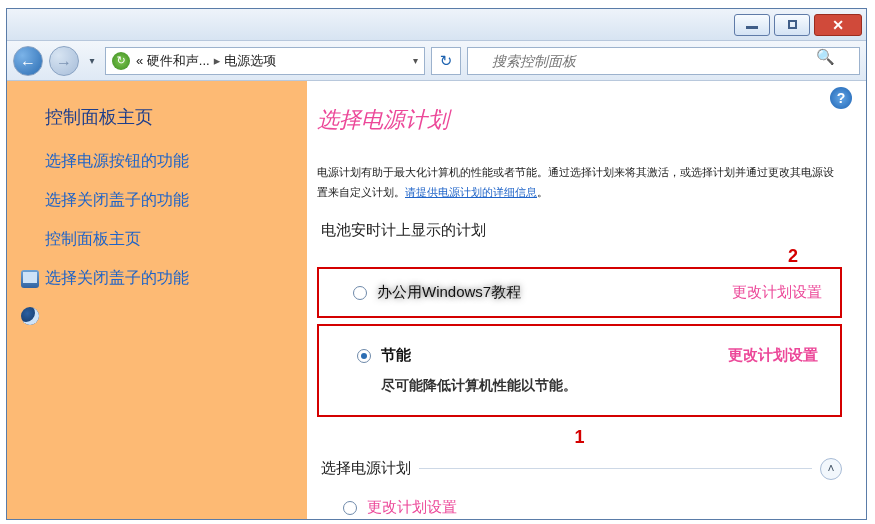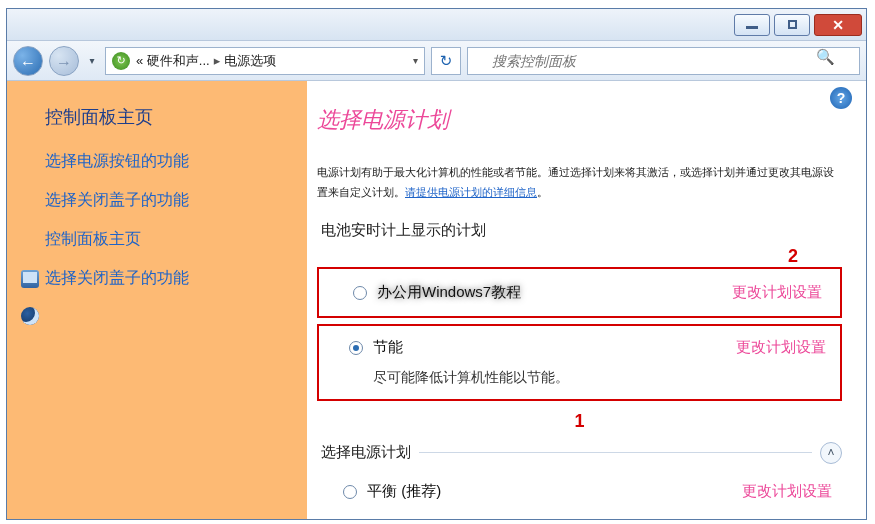--- a/index.html
+++ b/index.html
@@ -47,21 +47,21 @@
   .main p.desc a { color:#1e63c8; text-decoration:underline; cursor:pointer; }
   .sectionlabel { font-size:15px; color:#222; margin:10px 0 10px 4px; display:flex; align-items:center; gap:8px; }
   .planrow { display:flex; align-items:flex-start; padding:8px 10px 8px 26px; }
   .planrow .radio { width:14px; height:14px; border:1px solid #6e89aa; border-radius:50%; margin-top:3px; margin-right:10px; position:relative; flex-shrink:0; background:#fff; }
   .planrow .radio.checked::after { content:""; position:absolute; inset:3px; background:#2b6db3; border-radius:50%; }
   .planrow .plantext { flex:1; }
   .planrow .planname { font-size:15px; color:#111; }
   .planrow .plandesc { font-size:14px; color:#333; margin-top:12px; }
   .planrow .change { font-size:15px; color:#ec4899; cursor:pointer; white-space:nowrap; margin-left:0; }
   .blurry { color:transparent; text-shadow:0 0 6px #555; user-select:none; }
-  .redbox1 { border:2px solid #d40000; padding:4px; margin:4px 0 10px 0; }
+  .redbox1 { border:2px solid #d40000; padding:12px; margin:4px 0 10px 0;font-weight:bold; }
   .redbox2 { border:2px solid #d40000; padding:6px 8px; margin:2px 0 6px 0; }
   .annot { color:#d40000; font-size:18px; font-weight:bold; text-align:center; }
   .annot2 { color:#d40000; font-size:18px; font-weight:bold; text-align:right; margin:-4px 44px -2px 0; }
   .expand { width:22px; height:22px; border:1px solid #a8bcd6; border-radius:50%; background:#f2f7fc; display:inline-flex; align-items:center; justify-content:center; font-size:12px; color:#456; margin-left:auto; }
   .sectionlabel.collapsible { margin-top:10px; }
 </style>
 </head>
 <body>
 
 <div class="outer">
@@ -157,21 +157,18 @@
       <div class="sectionlabel collapsible">
         <span>选择电源计划</span>
         <span style="flex:1;border-top:1px solid #cdd8e6;height:1px;"></span>
         <span class="expand">
             <span>˄</span>
           </span>
       </div>
 
       <div class="planrow">
         <div class="radio"></div>
-        <div class="plantext">
-          <div class="planname">平衡 (推荐)</div>
-        </div>
         <span class="change">更改计划设置</span>
       </div>
 
     </div>
   </div>
 </div>
 
 </body></html>

